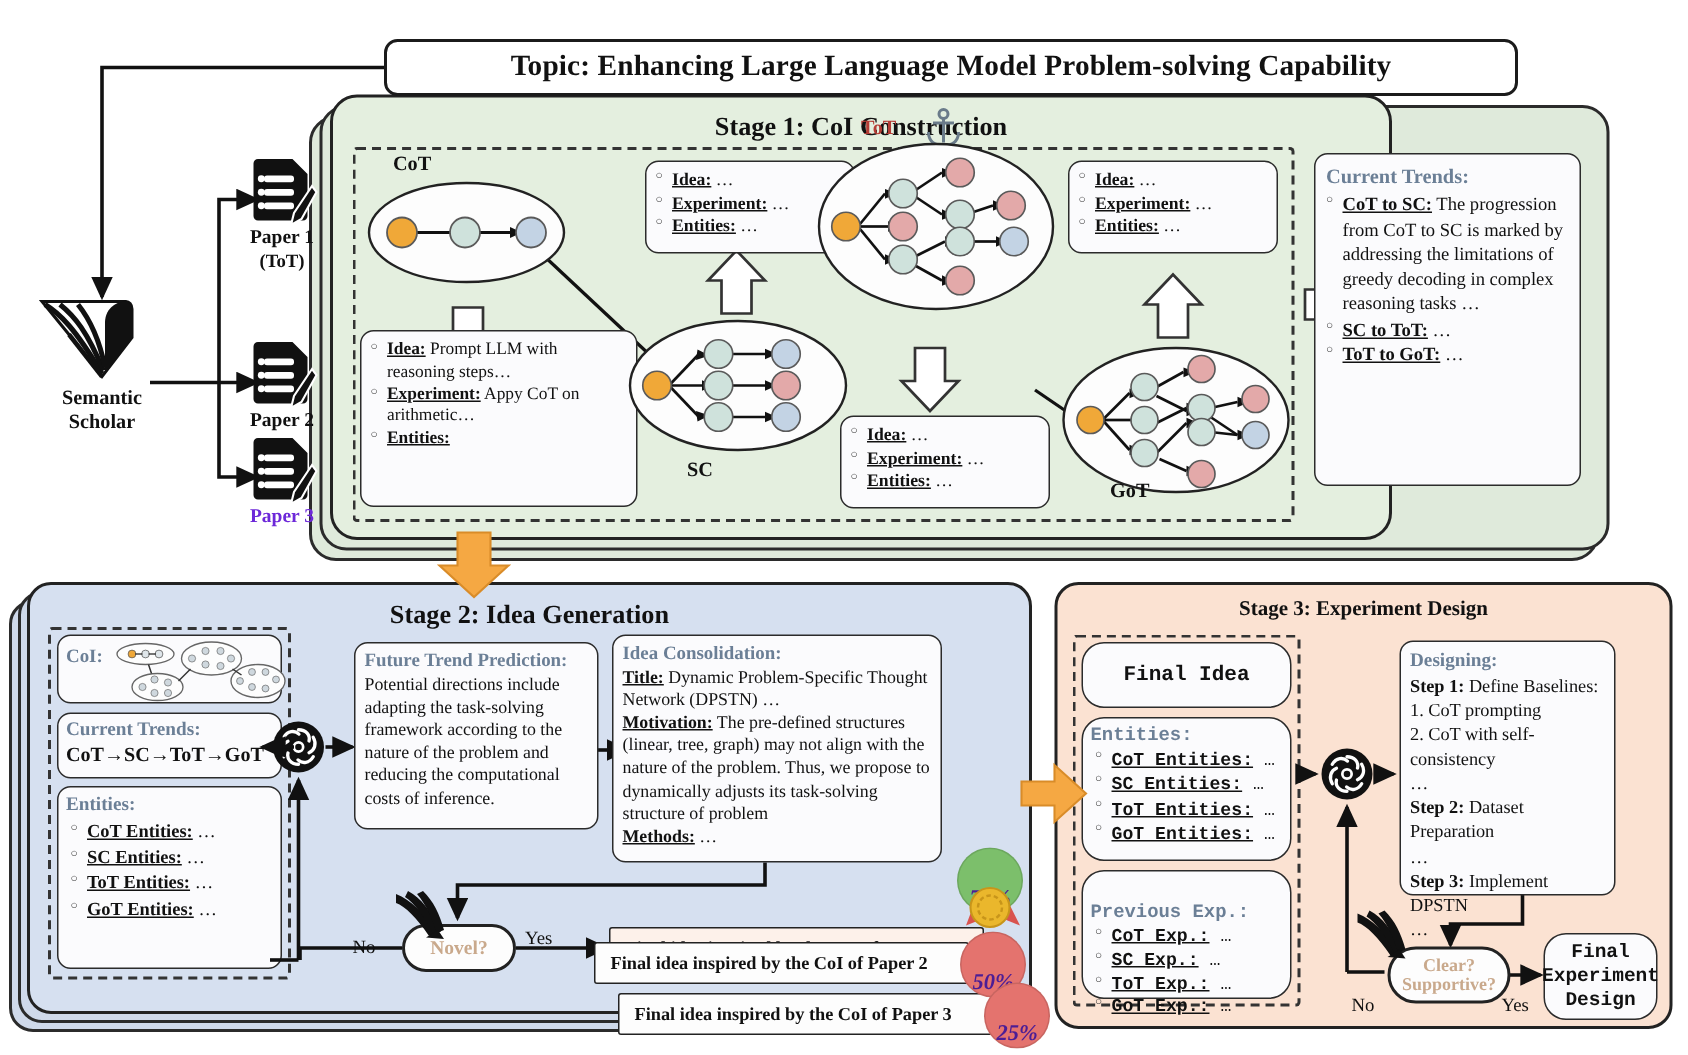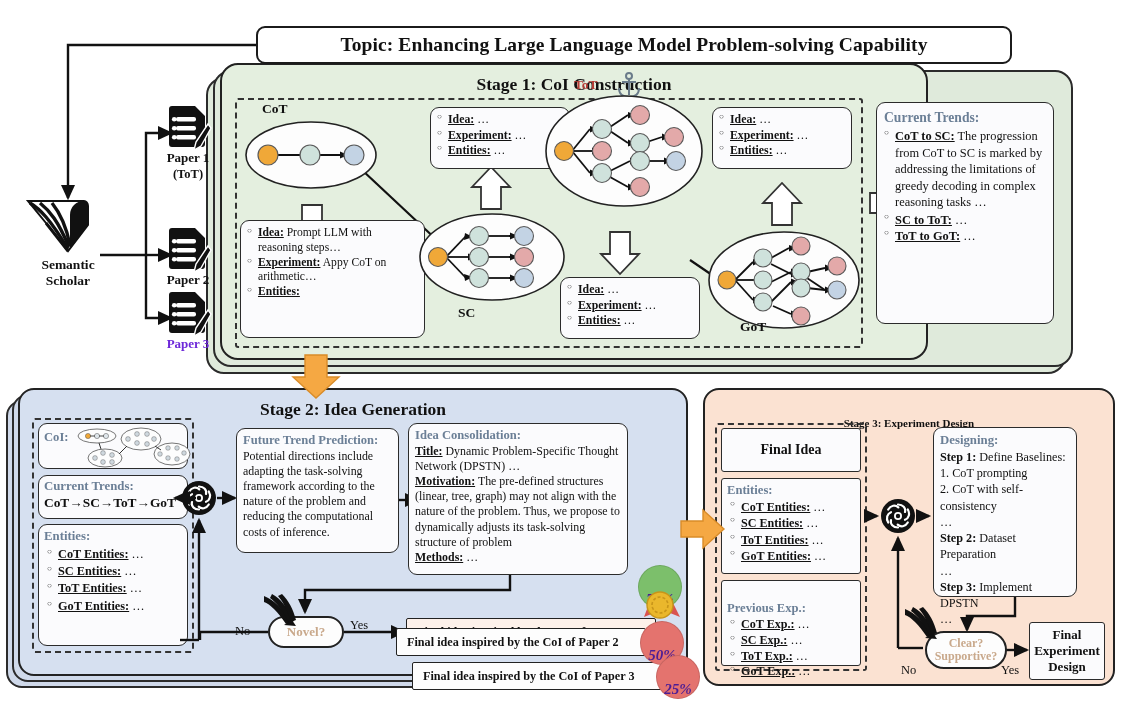--- a/index.html
+++ b/index.html
@@ -37,34 +37,34 @@
   #stage2-main{ left:18px; top:388px; width:670px; height:288px; background:#d6e0f0; border:2.5px solid #222; border-radius:16px; }
 
   #stage3-main{ left:703px; top:388px; width:412px; height:298px; background:#fbe2d2; border:2.5px solid #222; border-radius:16px; }
 
   .stage-title{
     position:absolute; left:0; width:100%;
     text-align:center; font-weight:bold; color:#111;
   }
   #stage1-title{ top:9px; font-size:17.5px; }
   #stage2-title{ top:9px; font-size:17.5px; }
-  #stage3-title{ top:27px; font-size:11px; }
+  #stage3-title{ top:9px; font-size:14px; }
 
   .dashed-zone{
     position:absolute; border:2px dashed #333; border-radius:3px;
   }
 
   
   .box{
     position:absolute; background:#fbfbfd;
     border:1.6px solid #2b2b2b; border-radius:9px;
     font-size:11.3px; line-height:1.2; color:#111;
     padding:3px 5px;
   }
-  .box.sq{ border-radius:3px; }
+  .box.sq{ border-radius:15px;font-family:Liberation Mono, monospace; }
   .hdr{ color:#6b7f96; font-weight:bold; }
   .u{ text-decoration:underline; font-weight:bold; }
   .bb{ font-weight:bold; }
   ul.bul{ list-style:none; }
   ul.bul > li{ position:relative; padding-left:11px; }
   ul.bul > li::before{
     content:"\25CB"; position:absolute; left:0; top:0px; font-size:8px; color:#333;
   }
   ul.sqb > li{ position:relative; padding-left:10px; }
   ul.sqb > li::before{

